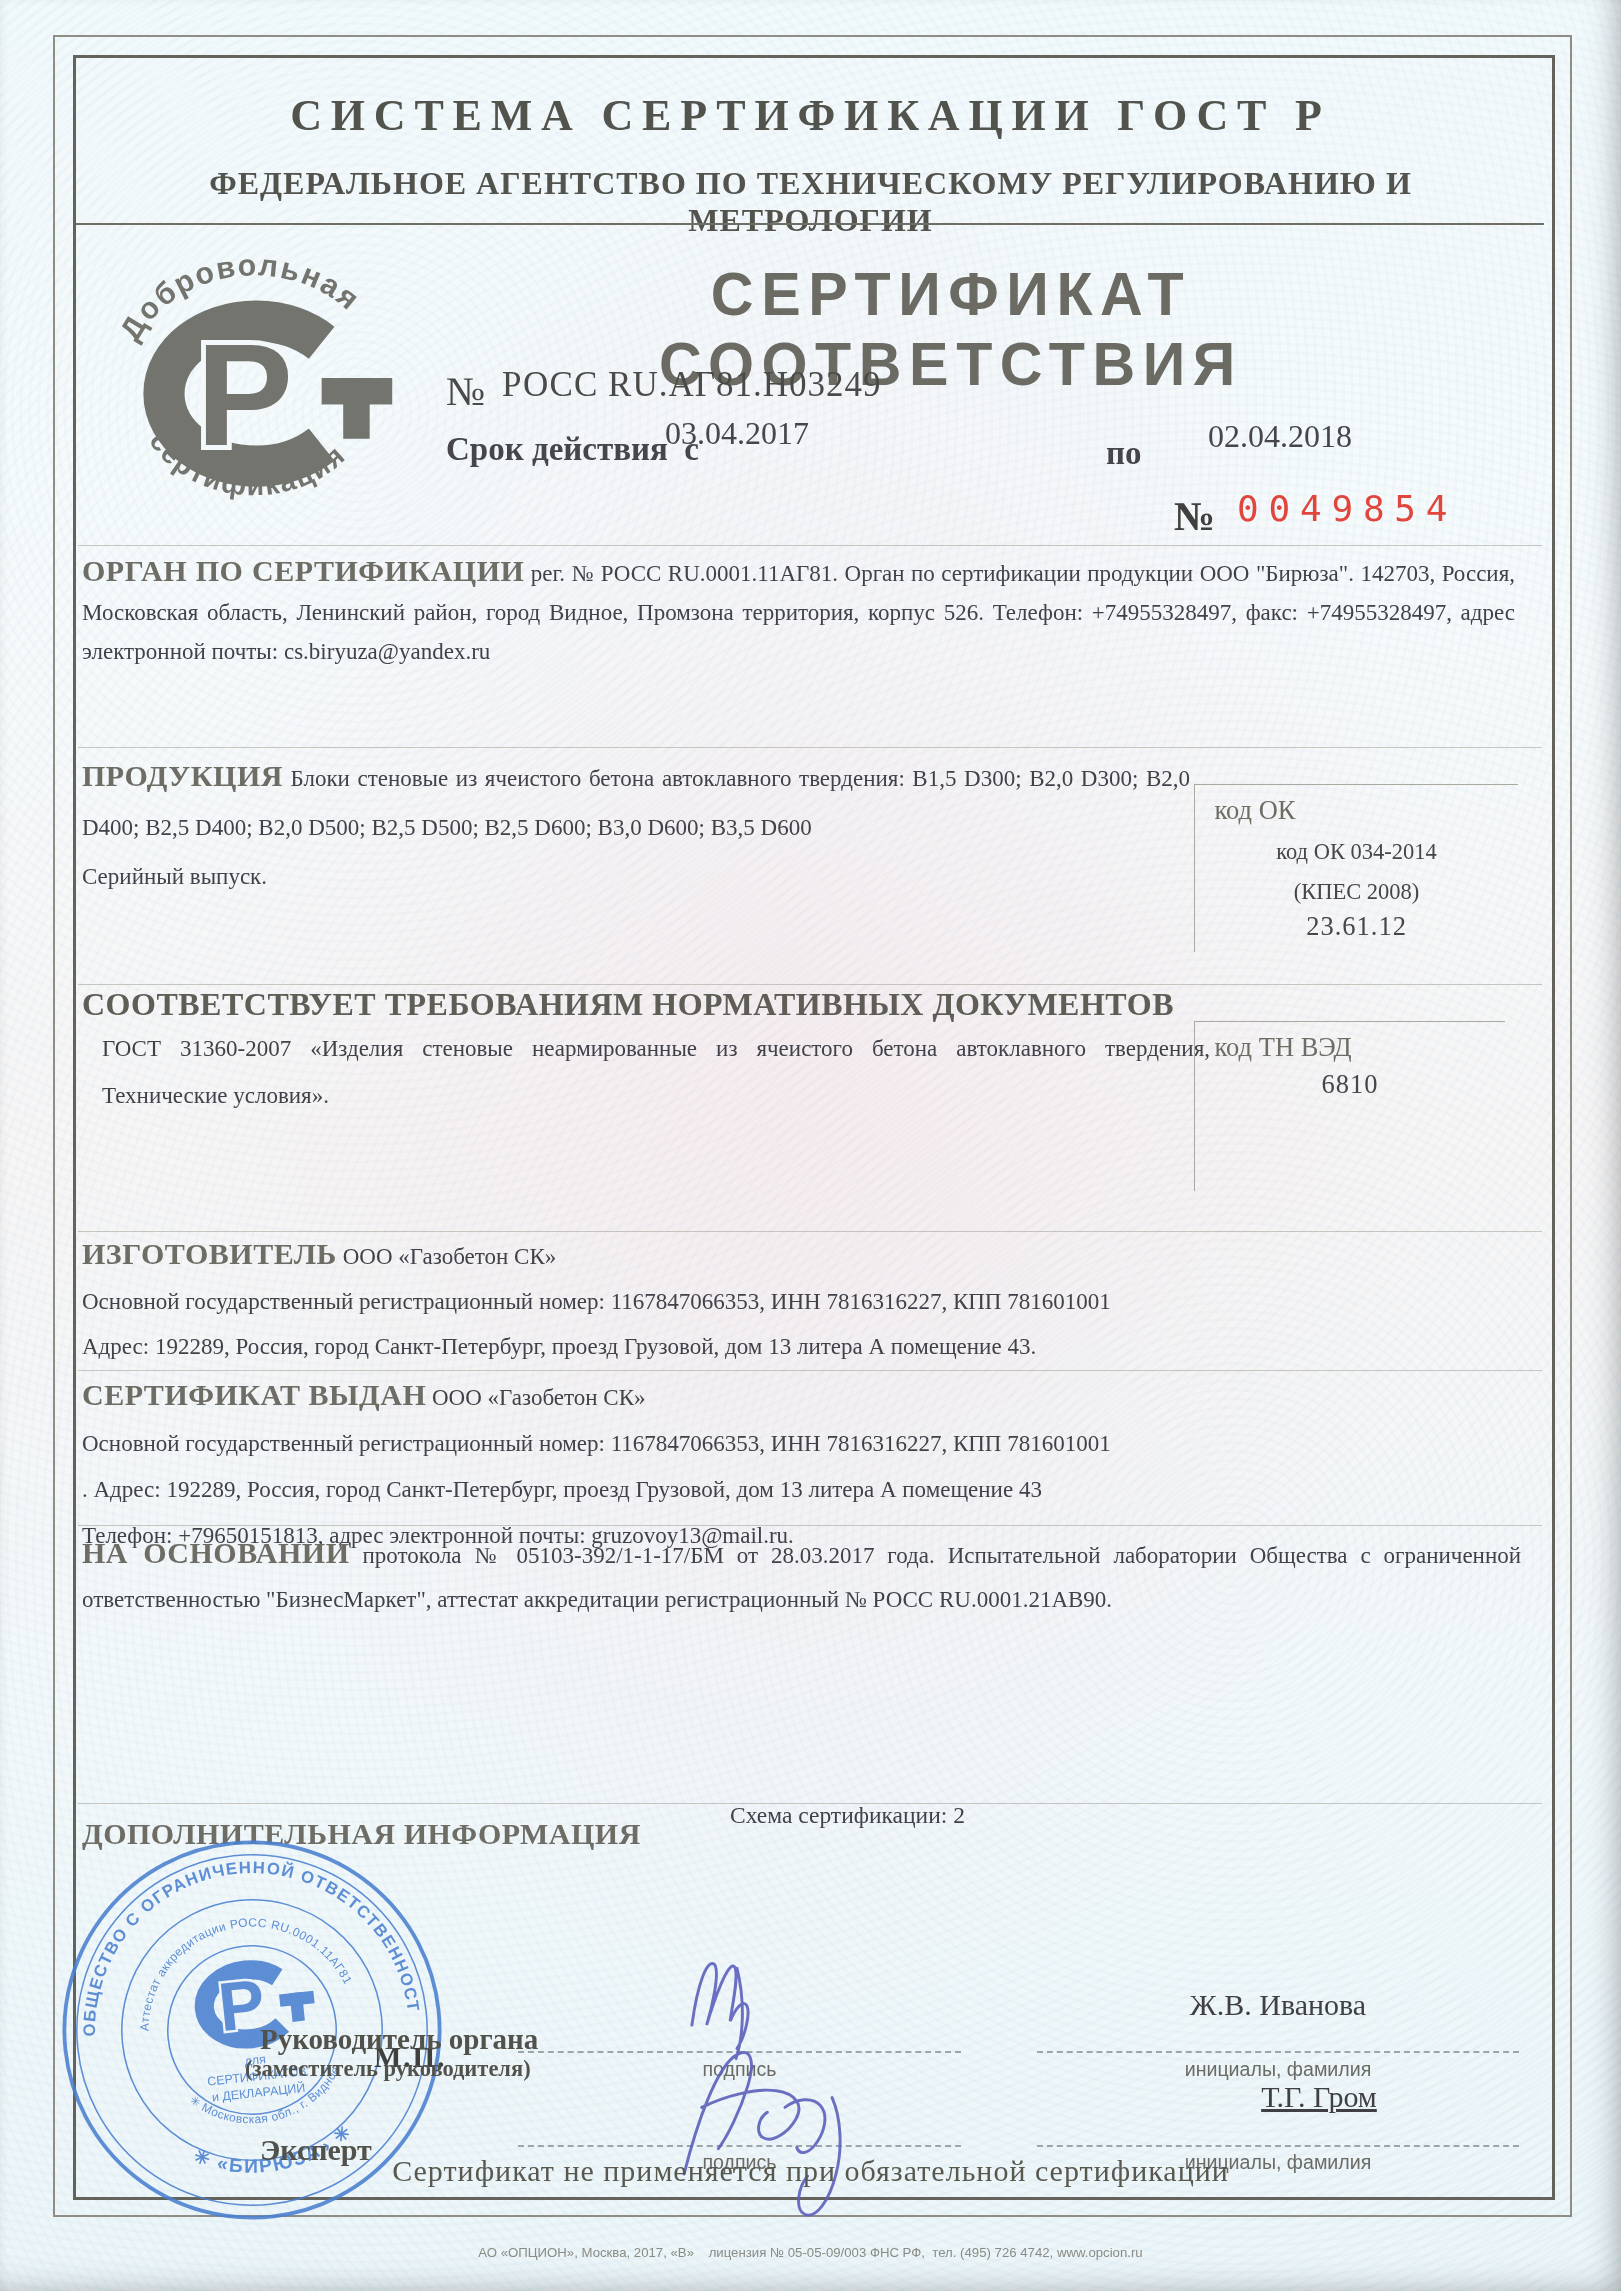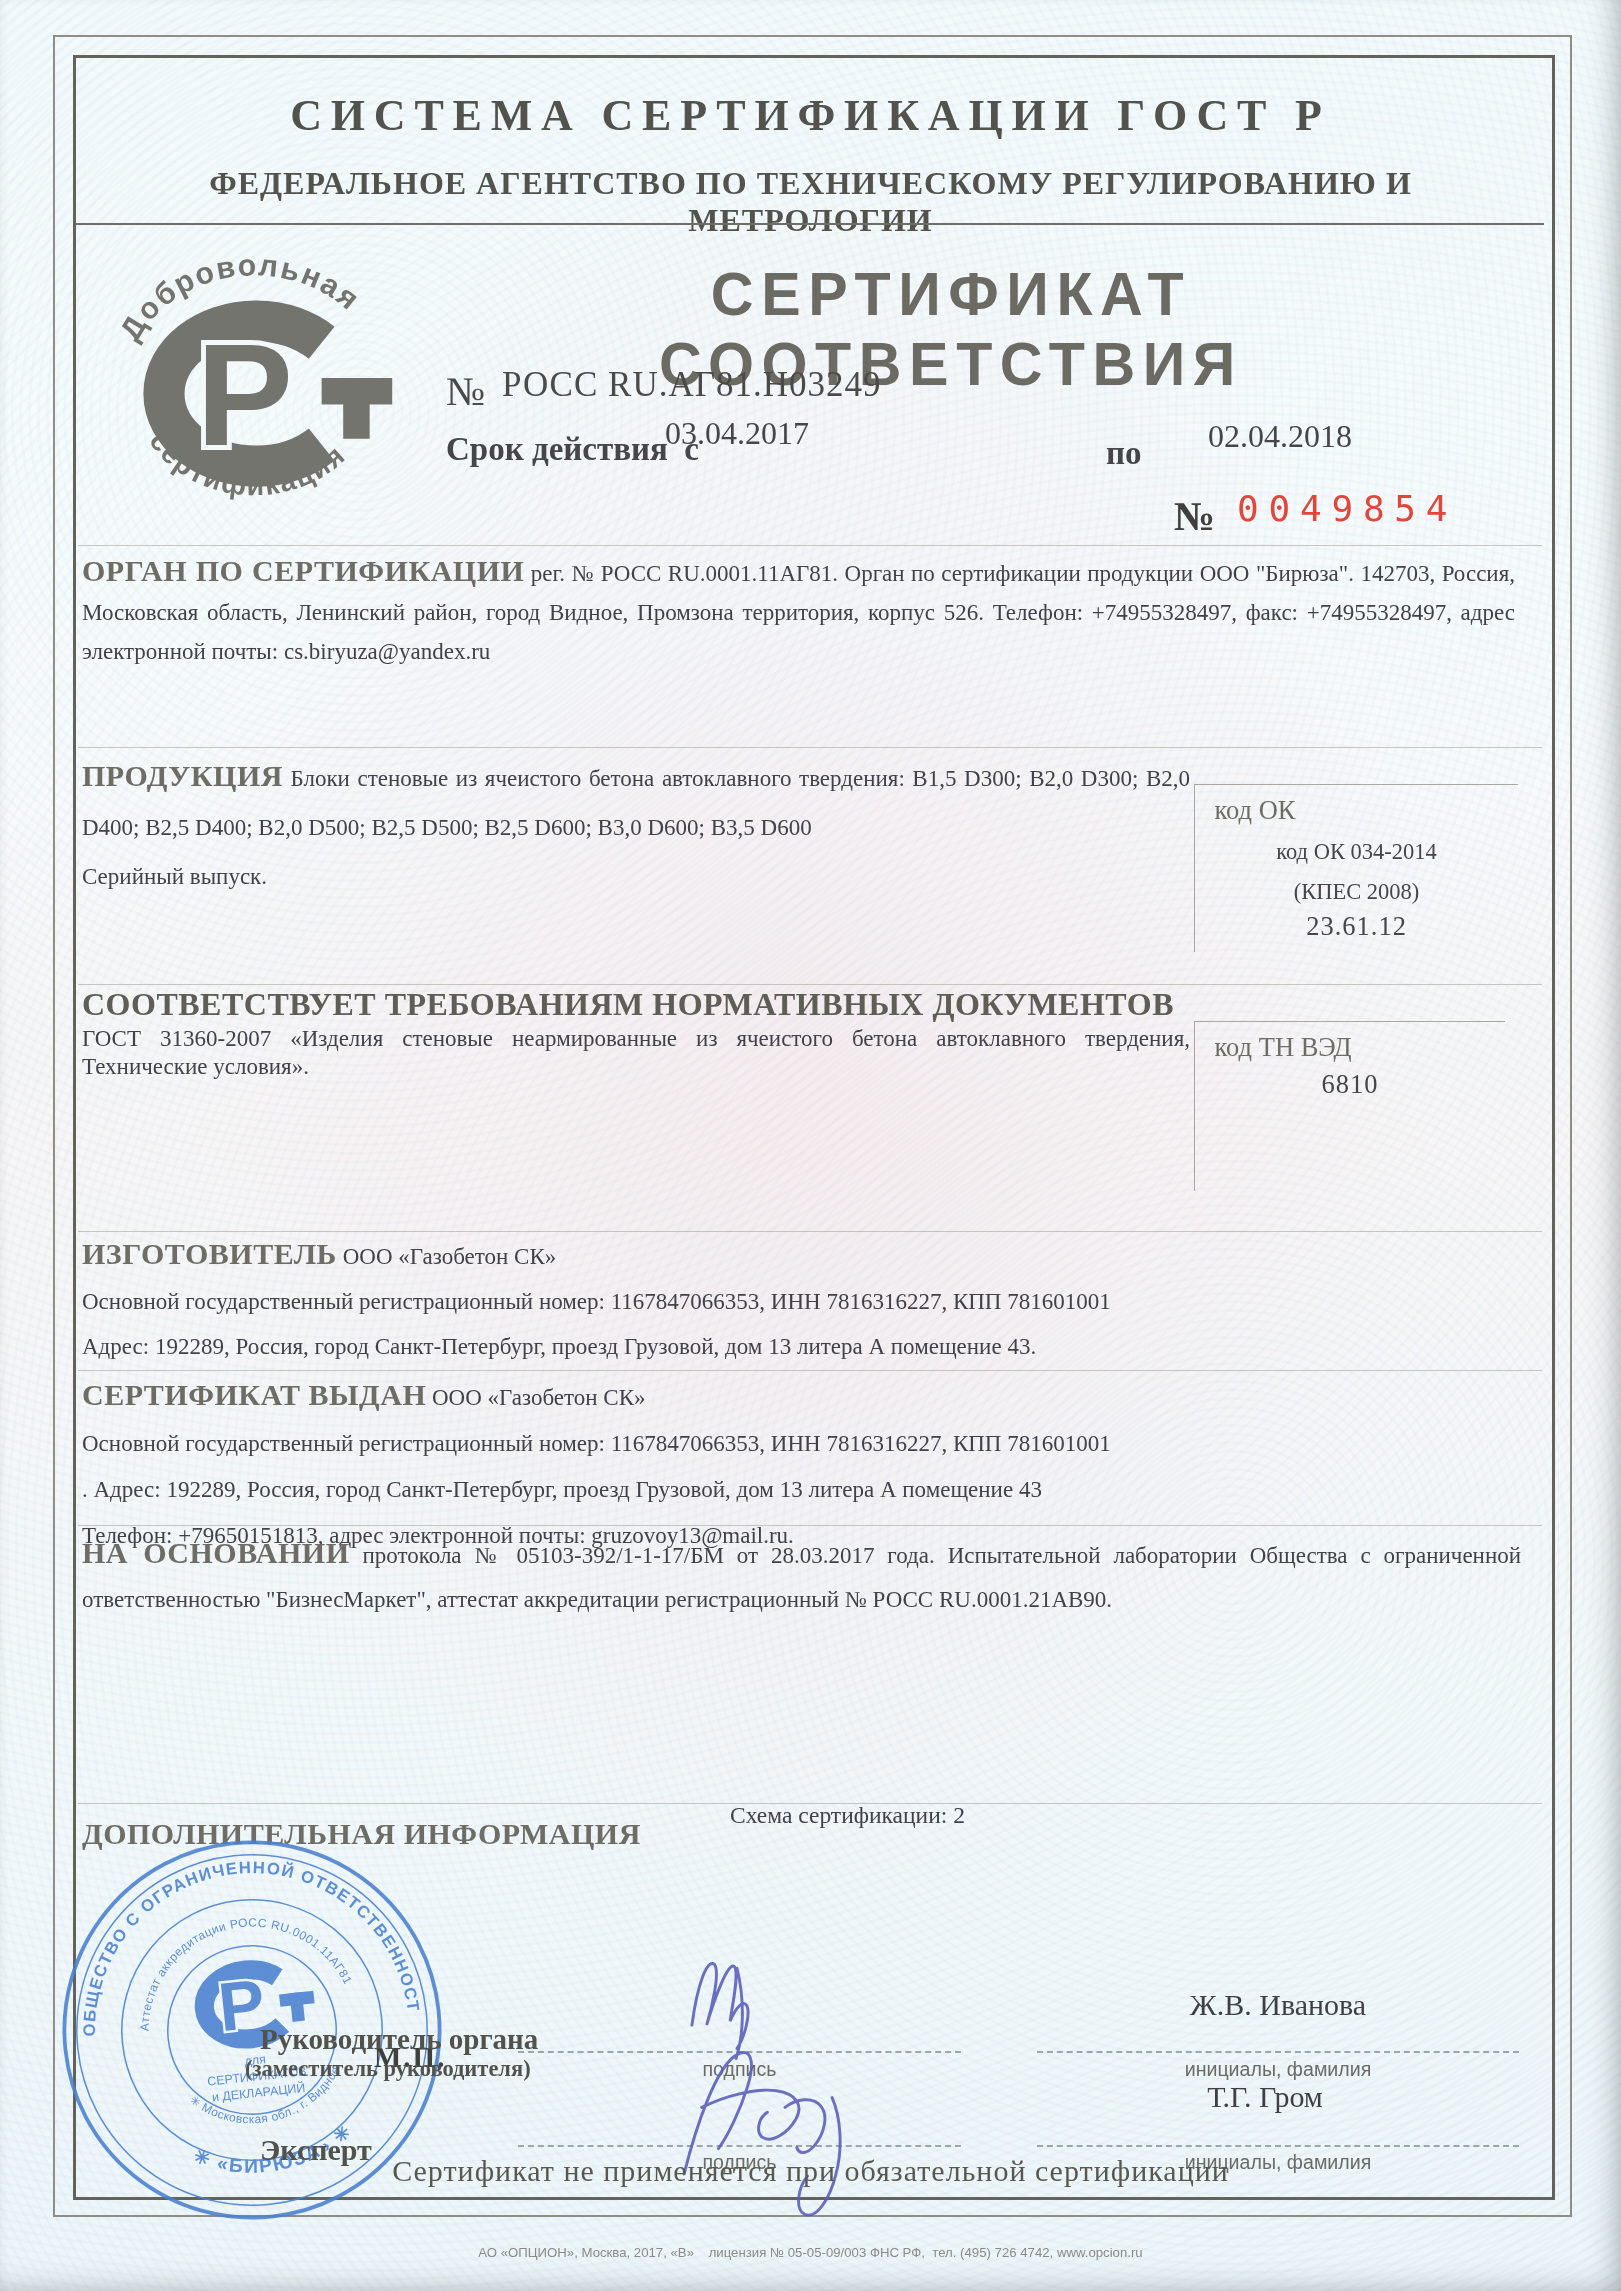--- a/index.html
+++ b/index.html
@@ -133,21 +133,21 @@
     <div class="code-label">код ОК</div>
     <div class="code-line">код ОК 034-2014</div>
     <div class="code-line">(КПЕС 2008)</div>
     <div class="code-value">23.61.12</div>
   </div>
 
   <div class="abs divline" style="top:984px;"></div>
 
   <div class="abs sec" style="top:986px; width:1433px;">
     <div class="sec-h" style="font-size:32px; color:#5e5e57;">СООТВЕТСТВУЕТ ТРЕБОВАНИЯМ НОРМАТИВНЫХ ДОКУМЕНТОВ</div>
-    <div class="sec-t" style="width:1108px; line-height:28px; margin-top:2px;">ГОСТ 31360-2007 «Изделия стеновые неармированные из ячеистого бетона автоклавного твердения, Технические условия».</div>
+    <div class="sec-t" style="width:1108px; line-height:47px; margin-top:2px;margin-left:20px;">ГОСТ 31360-2007 «Изделия стеновые неармированные из ячеистого бетона автоклавного твердения, Технические условия».</div>
   </div>
 
   <div class="abs code-box" style="left:1194px; top:1021px; width:310px; height:169px;">
     <div class="code-label">код ТН ВЭД</div>
     <div class="code-value">6810</div>
   </div>
 
   <div class="abs divline" style="top:1231px;"></div>
 
   <div class="abs sec" style="top:1231px; width:1433px; line-height:45px;">
@@ -225,21 +225,21 @@
 
   <div class="abs sigline" style="left:518px; top:2051px; width:443px;"></div>
   <div class="abs sig-caption" style="left:518px; top:2058px; width:443px;">подпись</div>
   <div class="abs sig-name" style="left:1037px; top:1988px; width:482px;">Ж.В. Иванова</div>
   <div class="abs sigline" style="left:1037px; top:2051px; width:482px;"></div>
   <div class="abs sig-caption" style="left:1037px; top:2058px; width:482px;">инициалы, фамилия</div>
 
   <div class="abs sig-label expert-label">Эксперт</div>
   <div class="abs sigline" style="left:518px; top:2145px; width:443px;"></div>
   <div class="abs sig-caption" style="left:518px; top:2151px; width:443px;">подпись</div>
-  <div class="abs sig-name" style="left:1024px; top:2080px; width:482px;">Т.Г. Гром</div>
+  <div class="abs sig-name" style="left:1078px; top:2080px; width:482px;text-decoration:underline;">Т.Г. Гром</div>
   <div class="abs sigline" style="left:1037px; top:2145px; width:482px;"></div>
   <div class="abs sig-caption" style="left:1037px; top:2151px; width:482px;">инициалы, фамилия</div>
 
   <svg class="abs" style="left:0; top:0; pointer-events:none;" width="1621" height="2292" viewBox="0 0 1654 2338" xmlns="http://www.w3.org/2000/svg">
     <g fill="none" stroke="#5c60bb" stroke-width="3" stroke-linecap="round" opacity=".9">
       <path d="M 706,2066 C 712,2022 722,1998 729,2004 C 735,2012 726,2050 721,2066 C 730,2036 743,2002 749,2006 C 755,2012 747,2046 745,2062 C 751,2048 758,2040 762,2046 C 766,2054 760,2078 752,2090 M 752,2008 C 760,2040 759,2076 751,2100"></path>
       <path d="M 698,2218 C 712,2162 731,2112 749,2098 C 766,2086 771,2102 763,2128 C 755,2154 742,2180 733,2192 M 716,2150 C 740,2138 772,2130 792,2133 C 813,2136 820,2148 812,2162 C 804,2176 788,2186 779,2181 C 771,2177 773,2161 783,2155 M 801,2150 C 813,2141 829,2139 837,2148 C 846,2158 841,2177 831,2189 C 824,2197 816,2199 813,2191 M 849,2140 C 858,2160 860,2192 853,2218 C 846,2246 832,2264 821,2259 C 811,2254 814,2232 824,2220"></path>
     </g>
   </svg>
 

